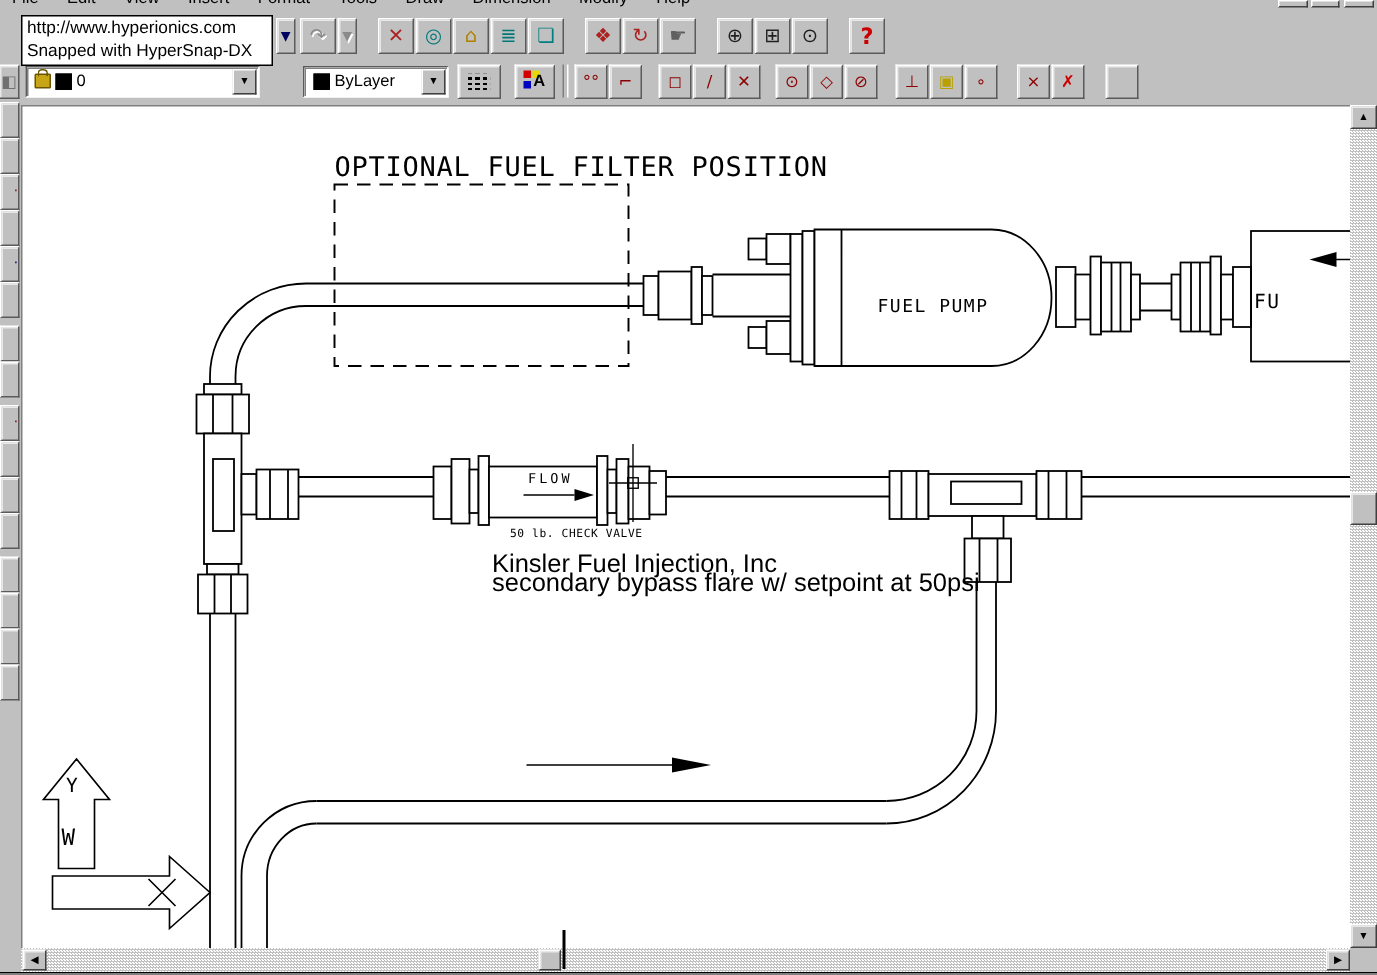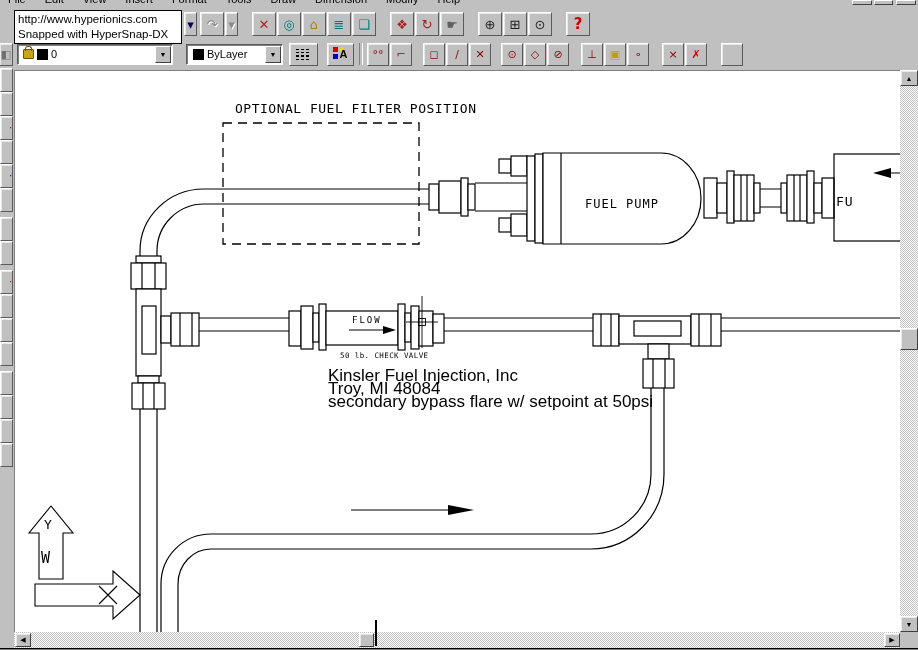--- a/index.html
+++ b/index.html
@@ -50,21 +50,21 @@
   #lefttb .glyph{font-size:9px}
   
   .tooltip{position:absolute;left:14px;top:10px;width:168px;height:34px;background:#fff;
            border:1.5px solid #000;box-sizing:border-box;z-index:60;font-size:11.5px;
            line-height:15px;padding:1px 3px;white-space:nowrap;overflow:hidden}
   
   #canvas{position:absolute;left:14px;top:70px;width:886px;height:562px;background:#fff;
           border-top:1px solid #808080;border-left:1px solid #808080;box-sizing:border-box;overflow:hidden}
   #canvas svg{position:absolute;left:0;top:0}
   .cadtext{position:absolute;font-family:"DejaVu Sans Mono",monospace;white-space:pre;pointer-events:none}
-  #lbl-optional{left:220px;top:30px;font-size:13px;letter-spacing:.5px}
+  #lbl-optional{left:208px;top:30px;font-size:18px;letter-spacing:.5px}
   #lbl-pump{left:570px;top:126px;font-size:12px;letter-spacing:1px}
   #lbl-fu{left:821px;top:123px;font-size:13px;letter-spacing:1px}
   #lbl-flow{left:337px;top:244px;font-size:9px;letter-spacing:2px}
   #lbl-valve{left:325px;top:280px;font-size:7.5px;letter-spacing:.4px}
   #ucs-y{left:29px;top:446px;font-size:13px}
   #ucs-w{left:26px;top:478px;font-size:15px}
   #note{position:absolute;left:313px;top:299px;font-family:Liberation Sans, sans-serif;
         font-size:17px;line-height:12.9px;pointer-events:none}
   
   .checker{background-color:#c0c0c0;background-image:conic-gradient(#fff 25%,transparent 0 50%,#fff 0 75%,transparent 0);background-size:2px 2px}
@@ -153,21 +153,21 @@
       <span class="glyph" style="color:#707070">◧</span>
     </div>
   <div class="combo" style="width:156px;margin-left:3px">
     <span class="lockicon"></span>
     <span class="swatch"></span>
     <span>0</span>
     <span class="dd">
         <span>▼</span>
       </span>
   </div>
-  <div class="combo" style="width:97px;margin-left:13px">
+  <div class="combo" style="width:97px;margin-left:29px">
     <span class="swatch"></span>
     <span>ByLayer</span>
     <span class="dd">
         <span>▼</span>
       </span>
   </div>
   <div class="tbtn" style="width:29px;margin-left:6px">
       <span class="dashicon"></span>
     </div>
   <div class="tbtn" style="width:27px;margin-left:8px">
@@ -404,21 +404,20 @@
 
   <div class="cadtext" id="lbl-optional">OPTIONAL FUEL FILTER POSITION</div>
   <div class="cadtext" id="lbl-pump">FUEL PUMP</div>
   <div class="cadtext" id="lbl-fu">FU</div>
   <div class="cadtext" id="lbl-flow">FLOW</div>
   <div class="cadtext" id="lbl-valve">50 lb. CHECK VALVE</div>
   <div class="cadtext" id="ucs-y">Y</div>
   <div class="cadtext" id="ucs-w">W</div>
   <div id="note">
     <div>Kinsler Fuel Injection, Inc</div>
-    <div>Troy, MI 48084</div>
     <div>secondary bypass flare  w/ setpoint at 50psi</div>
   </div>
 </div>
 
 <div id="vscroll" class="checker">
   <div class="sbtn" style="left:0;top:0;width:18px;height:16px">
       <span>▲</span>
     </div>
   <div class="sthumb" style="left:0;top:258px;width:18px;height:22px"></div>
   <div class="sbtn" style="left:0;top:546px;width:18px;height:16px">

